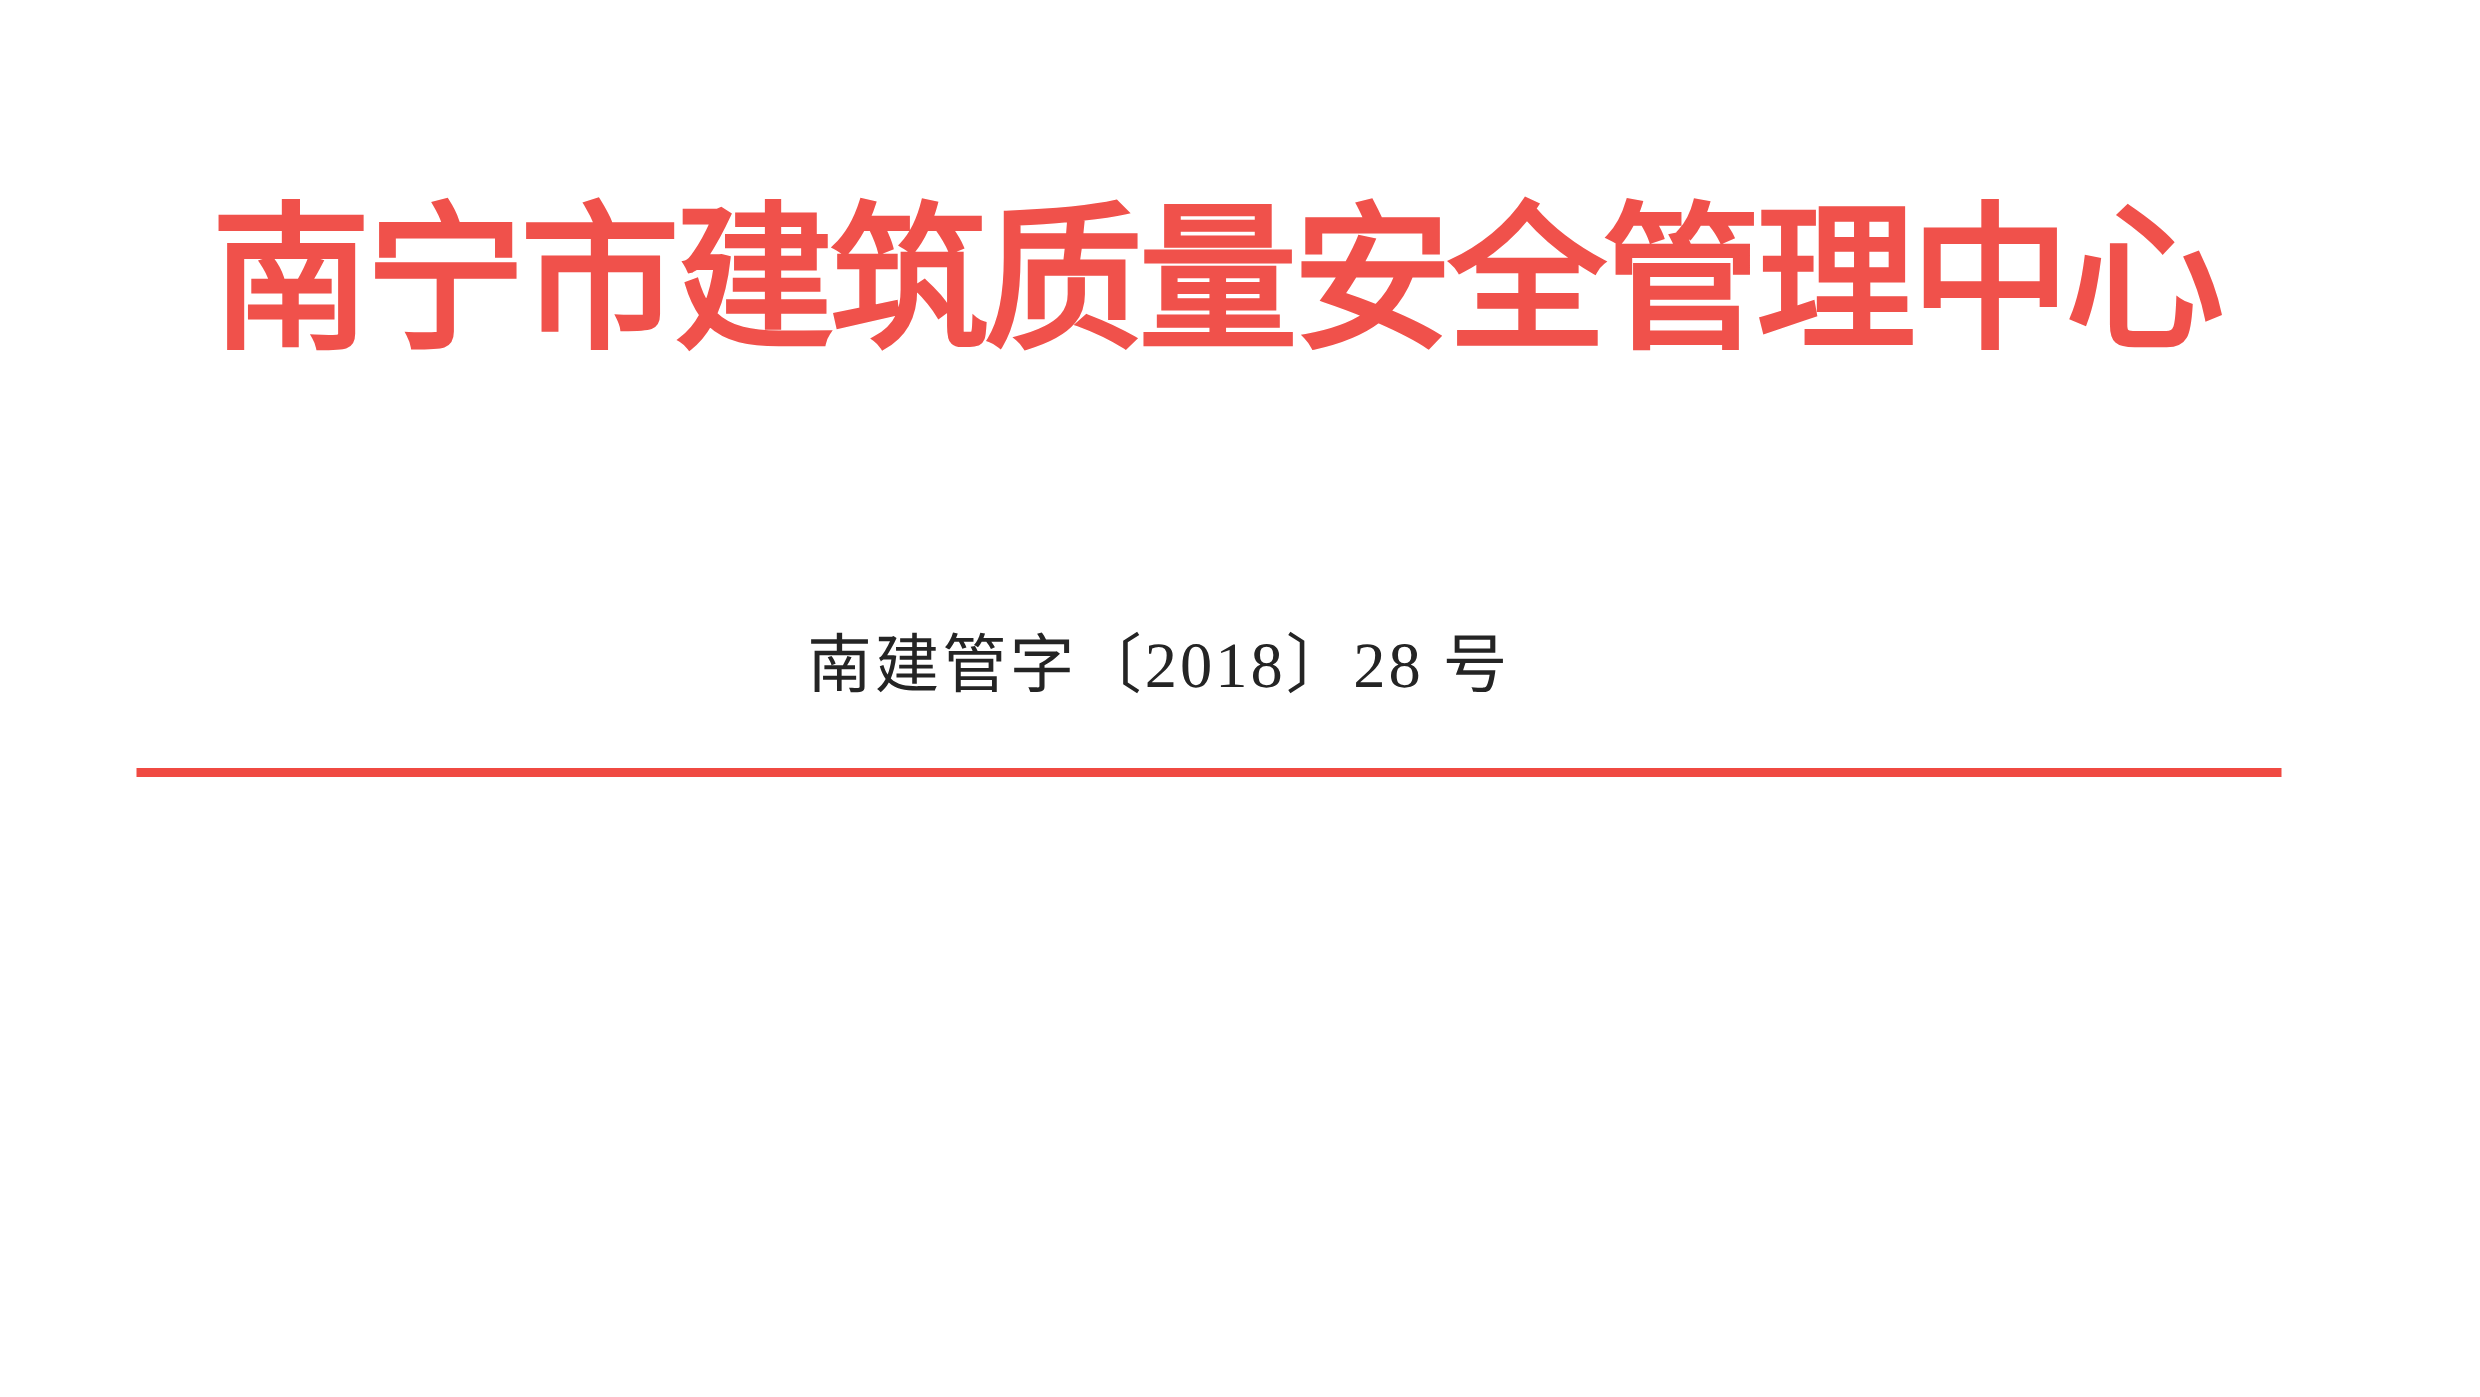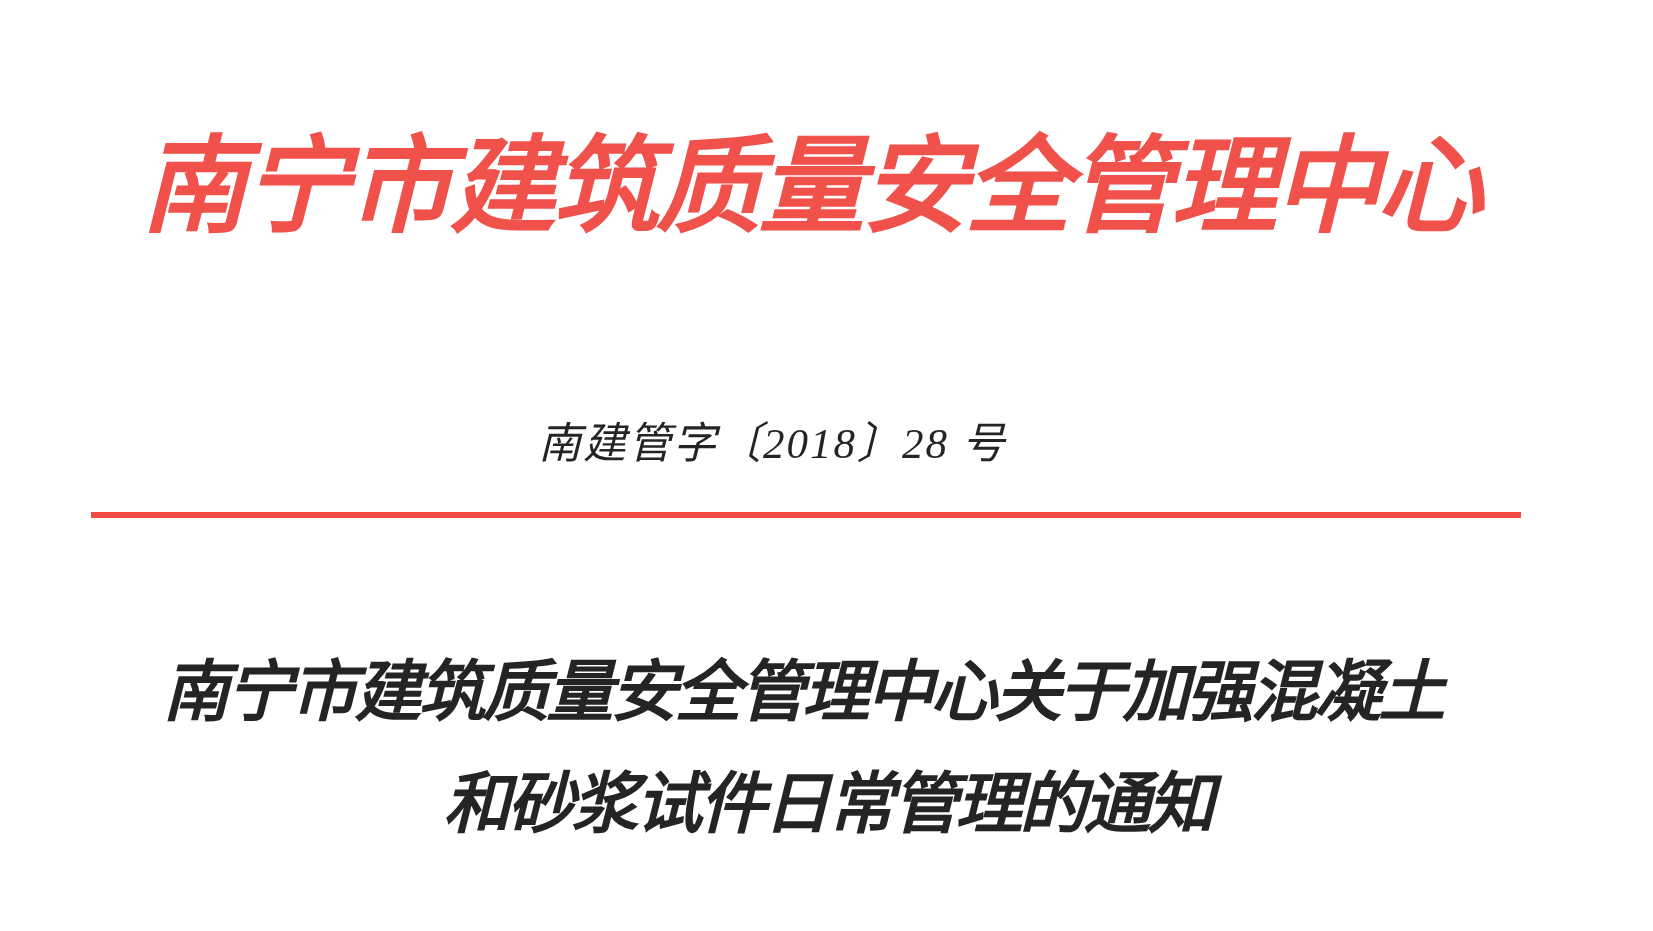--- a/index.html
+++ b/index.html
@@ -1,16 +1,16 @@
 <!DOCTYPE html>
 <html lang="zh-CN" style="--letterhead-red: #f0514b; --rule-red: #f04a42; --text-black: #242424; --page-background: #ffffff;"><head>
 <meta charset="utf-8">
 <title>南宁市建筑质量安全管理中心通知</title>
 <style>
-  * { margin: 0; padding: 0; box-sizing: border-box; font-style: italic; }
+  * { margin: 0; padding: 0; box-sizing: border-box; }
   html, body {
     background: #ffffff;
     font-family: "Liberation Serif", "DejaVu Serif", serif;
   }
   .page {
     position: relative;
     width: 1653px;
     height: 931px;
     background: var(--page-background, #ffffff);
     overflow: hidden;
@@ -70,18 +70,14 @@
 <body>
 
 <div class="page">
 
   <div class="org-name">南宁市建筑质量安全管理中心</div>
 
   <div class="doc-number">南建管字〔2018〕28 号</div>
 
   <div class="red-rule"></div>
 
-  <h1 class="doc-title">
-    <span class="title-line title-line-1">南宁市建筑质量安全管理中心关于加强混凝土</span>
-    <span class="title-line title-line-2">和砂浆试件日常管理的通知</span>
-  </h1>
 
 </div>
 
 </body></html>

